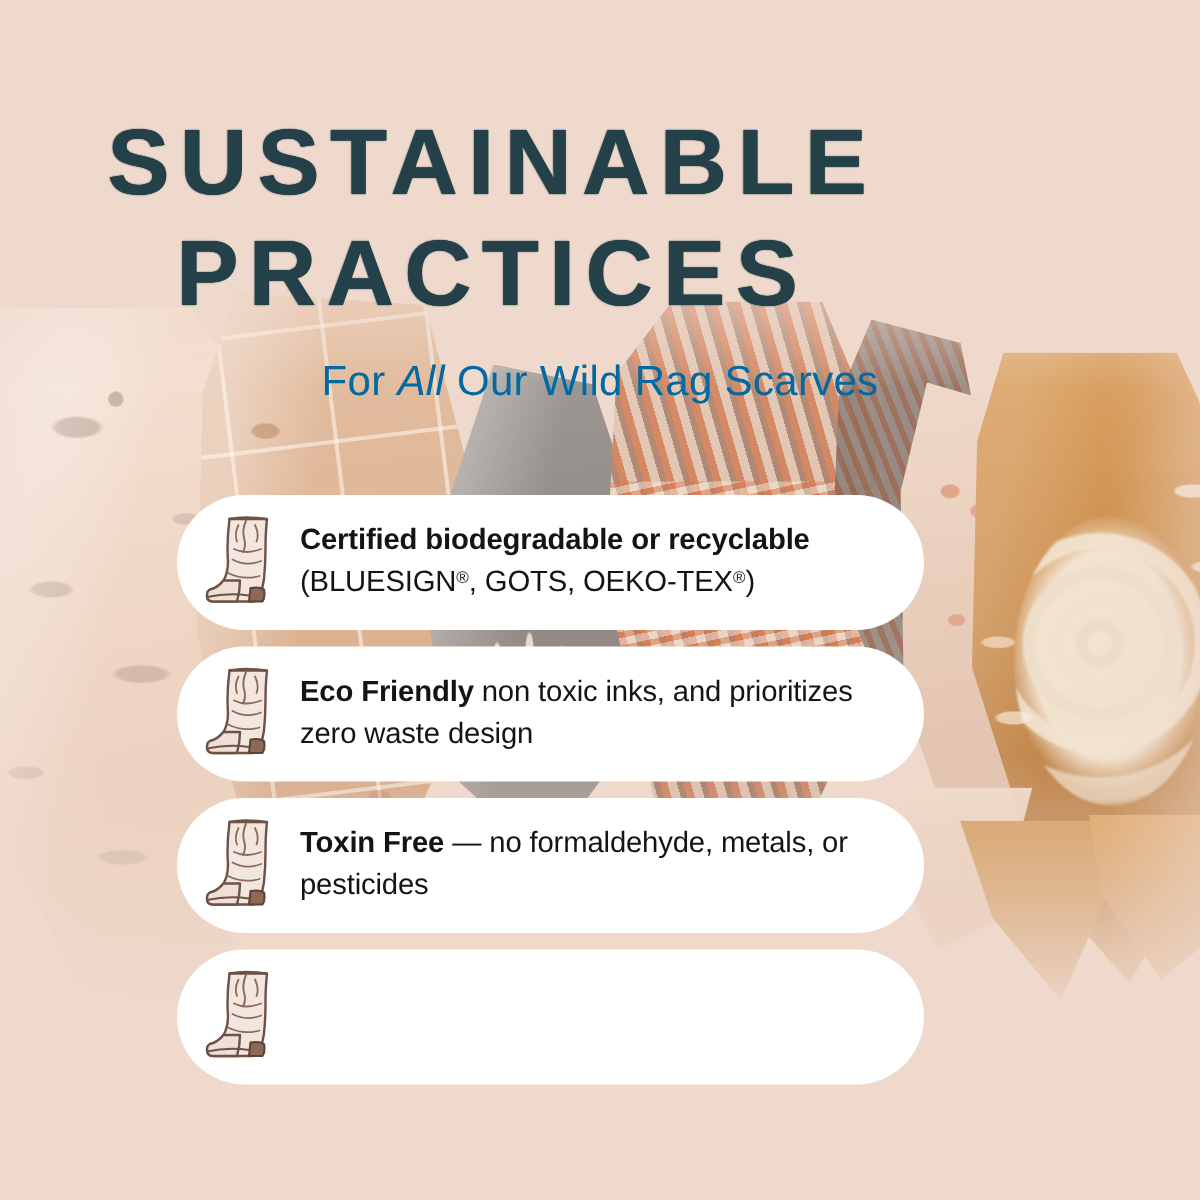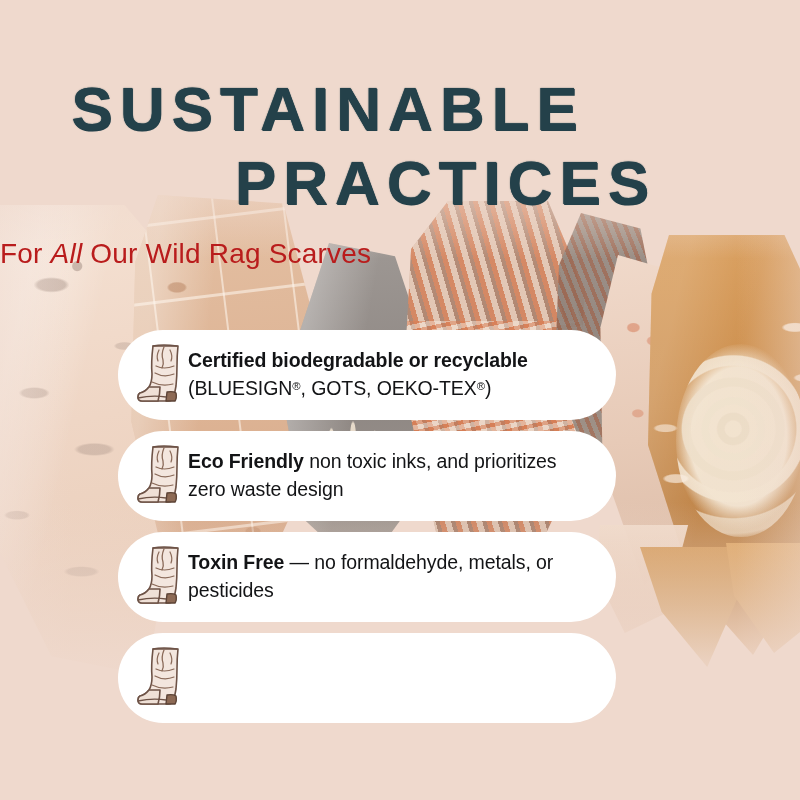--- a/index.html
+++ b/index.html
@@ -252,49 +252,50 @@
   .title-line {
     color: #24414a;
     font-family: "Liberation Sans", sans-serif;
     font-weight: 700;
     font-size: 62px;
     line-height: 1.0;
     letter-spacing: 7px;
     text-transform: uppercase;
     text-shadow: 0 0 1.2px #24414a, .6px .6px 0 #24414a;
   }
-  #title-line-2 { margin-top: 12px; text-align: right; }
+  #title-line-2 { margin-top: 12px; }
 
   #subtitle {
     position: absolute;
     left: 0; top: 238px;
     width: 800px;
-    text-align: left;
+    text-align: center;
     z-index: 4;
-    color: #b91c1c;
+    color: #0369a1;
     font-size: 28px;
     letter-spacing: .2px;
     font-weight: 400;
   }
   #subtitle em { font-style: italic; }
 
   
   #cards {
     position: absolute;
     left: 118px; top: 330px;
     width: 498px;
     z-index: 5;
     display: flex;
     flex-direction: column;
     gap: 11px;
   }
   .card {
     position: relative;
     display: flex;
     align-items: center;
+    gap: 12px;
     min-height: 88px;
     padding: 12px 24px 12px 18px;
     background: #ffffff;
     border-radius: 48px;
   }
   .card-text {
     font-size: 19.5px;
     line-height: 1.42;
     color: #131416;
     letter-spacing: -.1px;

